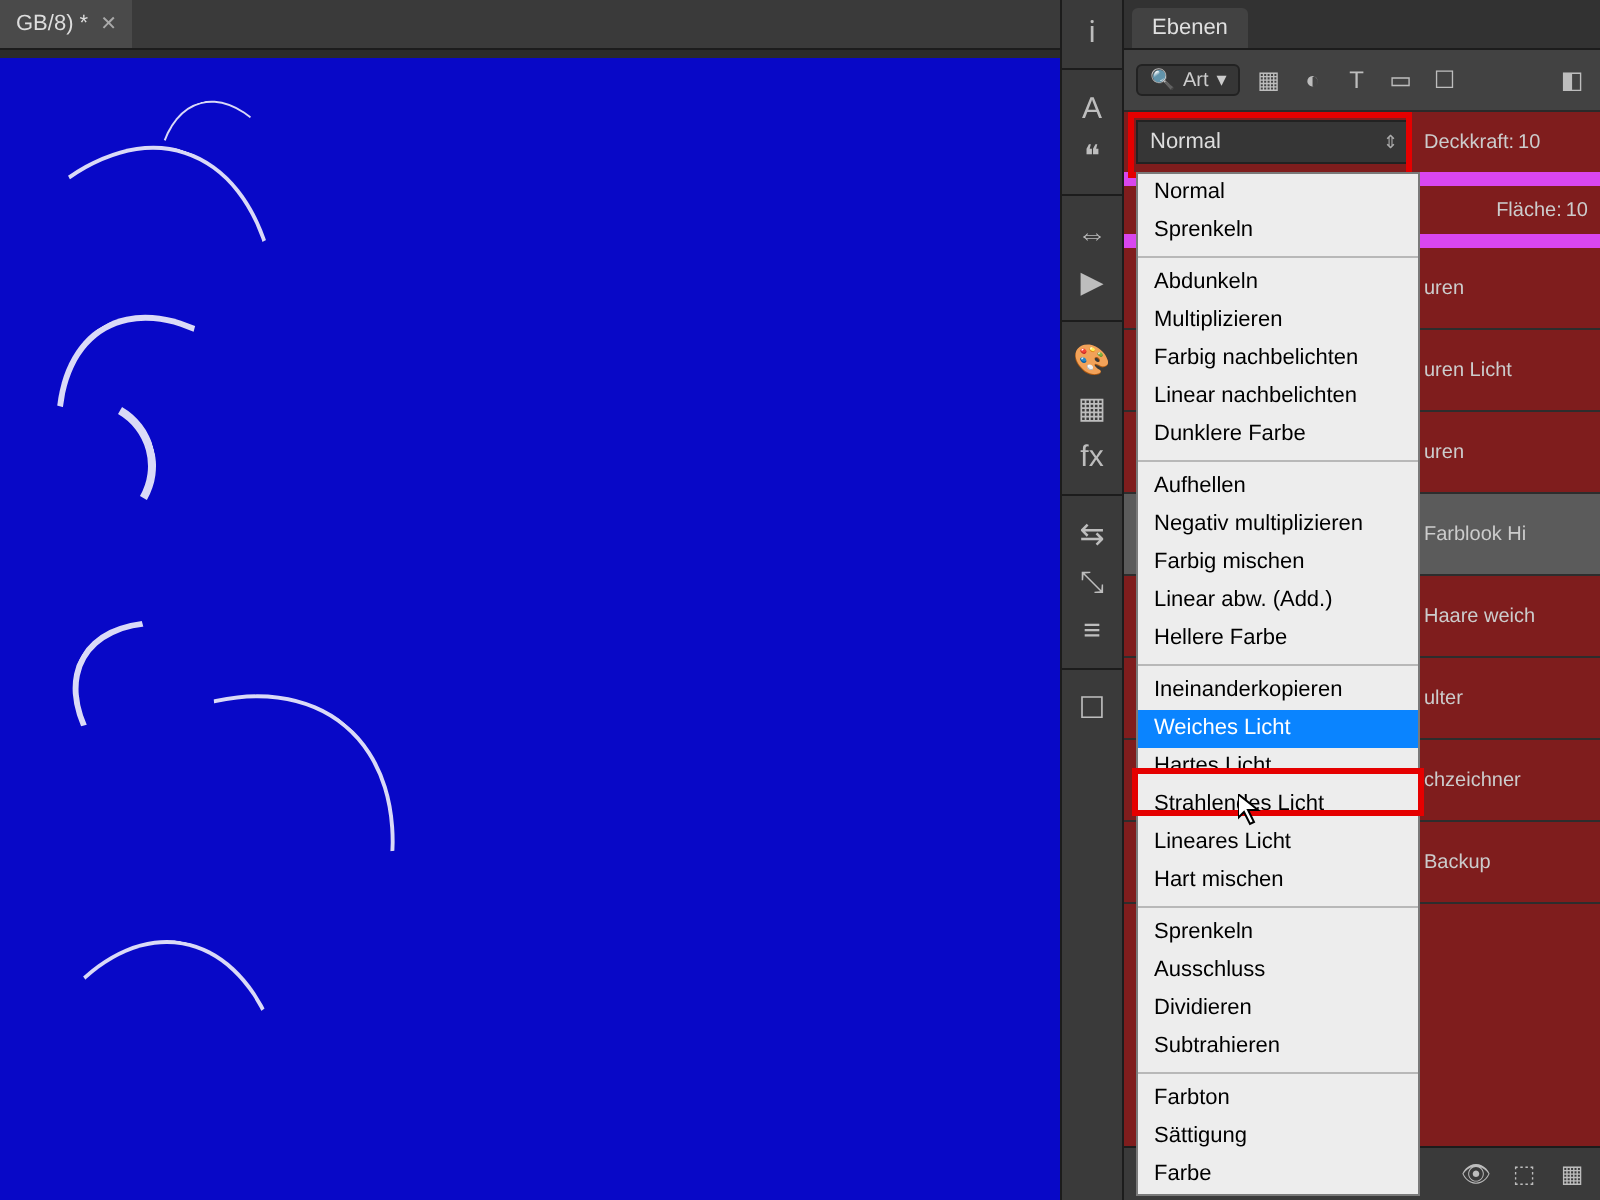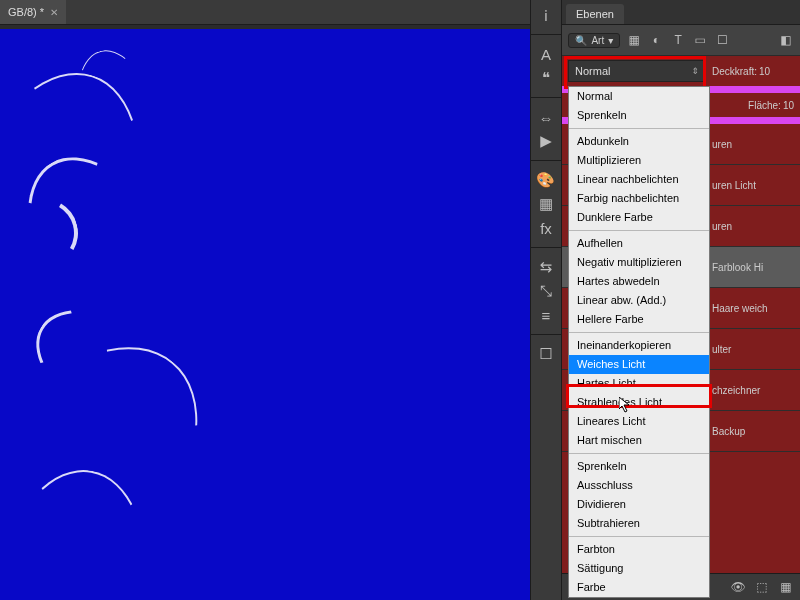--- a/index.html
+++ b/index.html
@@ -115,27 +115,27 @@
           <span>Deckkraft:</span>
           <span>10</span>
         </div>
 
         <div class="dropdown">
           <div class="item">Normal</div>
           <div class="item">Sprenkeln</div>
           <div class="dsep"></div>
           <div class="item">Abdunkeln</div>
           <div class="item">Multiplizieren</div>
+          <div class="item">Farbig nachbelichten</div>
           <div class="item">Linear nachbelichten</div>
-          <div class="item">Farbig nachbelichten</div>
           <div class="item">Dunklere Farbe</div>
           <div class="dsep"></div>
           <div class="item">Aufhellen</div>
           <div class="item">Negativ multiplizieren</div>
-          <div class="item">Hartes abwedeln</div>
+          <div class="item">Farbig mischen</div>
           <div class="item">Linear abw. (Add.)</div>
           <div class="item">Hellere Farbe</div>
           <div class="dsep"></div>
           <div class="item">Ineinanderkopieren</div>
           <div class="item hl">Weiches Licht</div>
           <div class="item">Hartes Licht</div>
           <div class="item">Strahlendes Licht</div>
           <div class="item">Lineares Licht</div>
           <div class="item">Hart mischen</div>
           <div class="dsep"></div>

